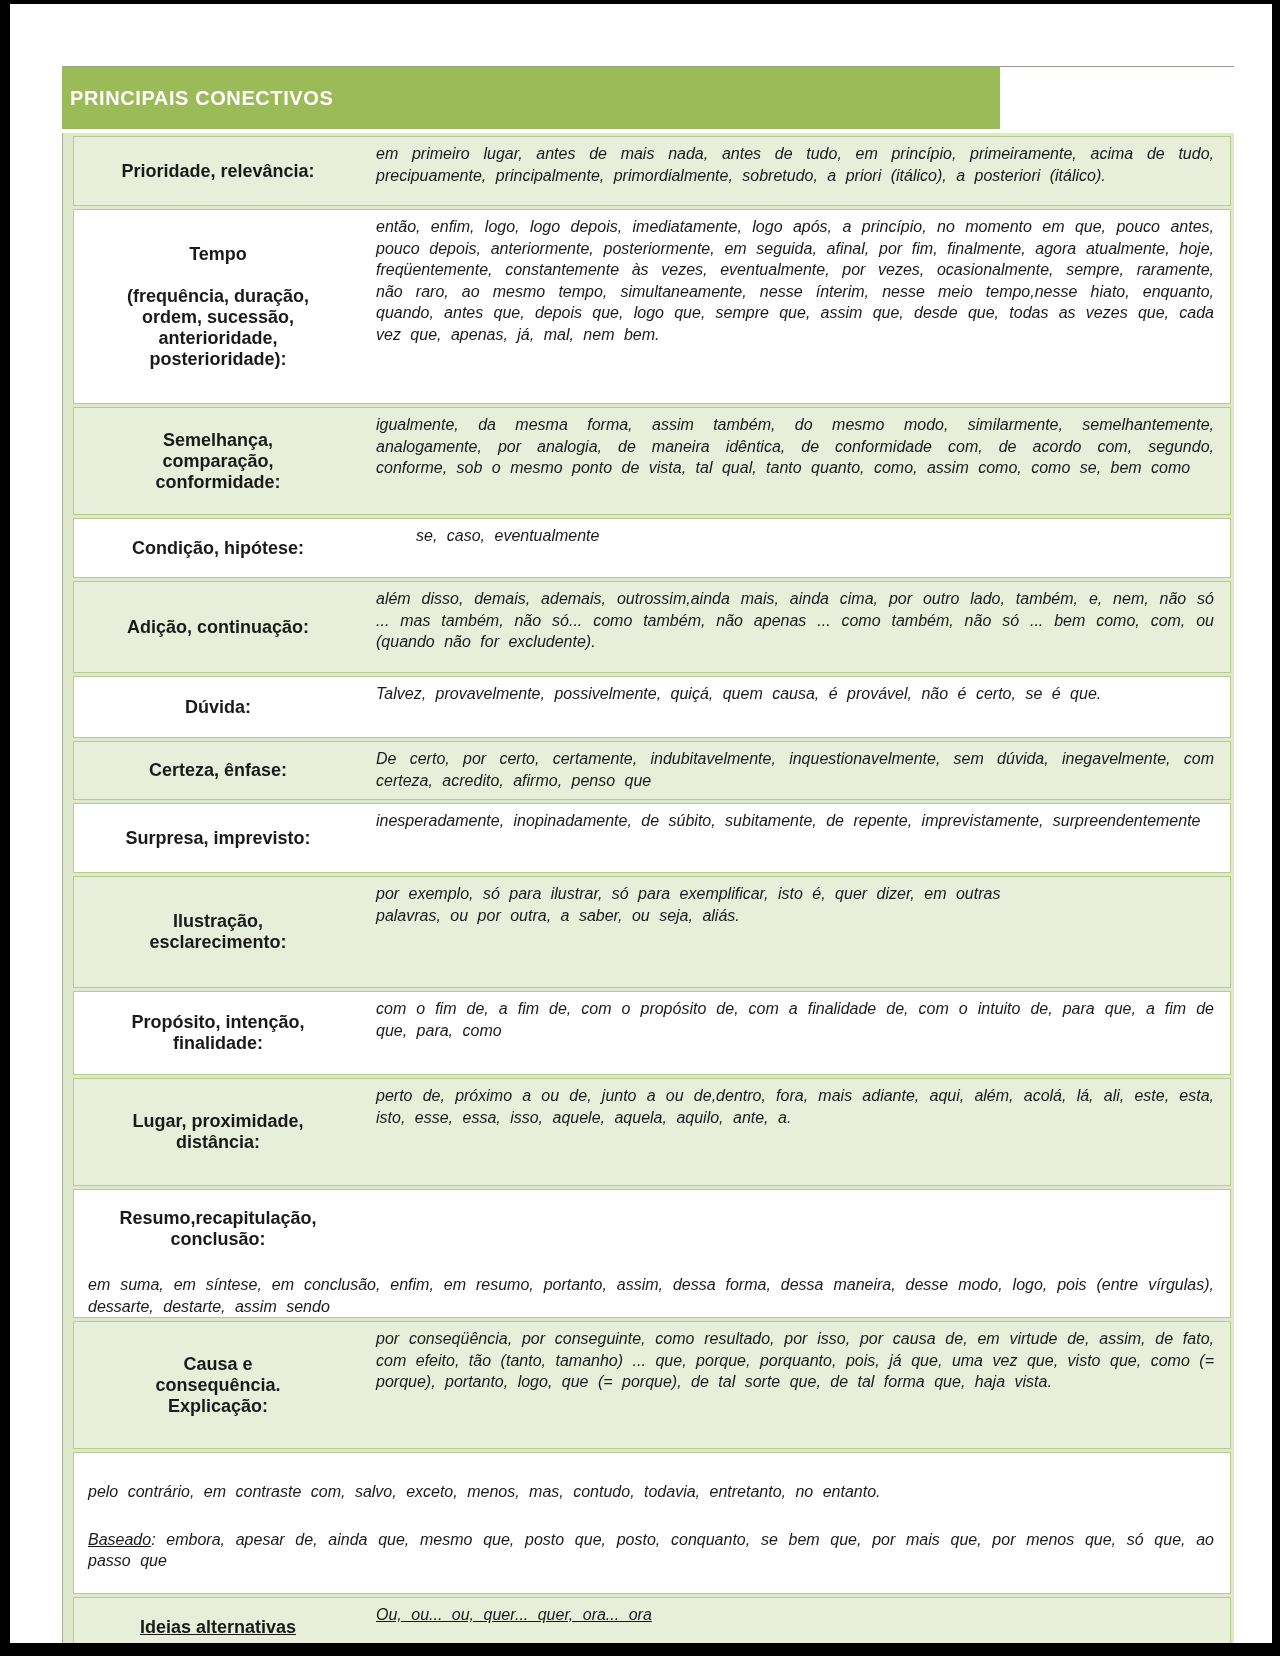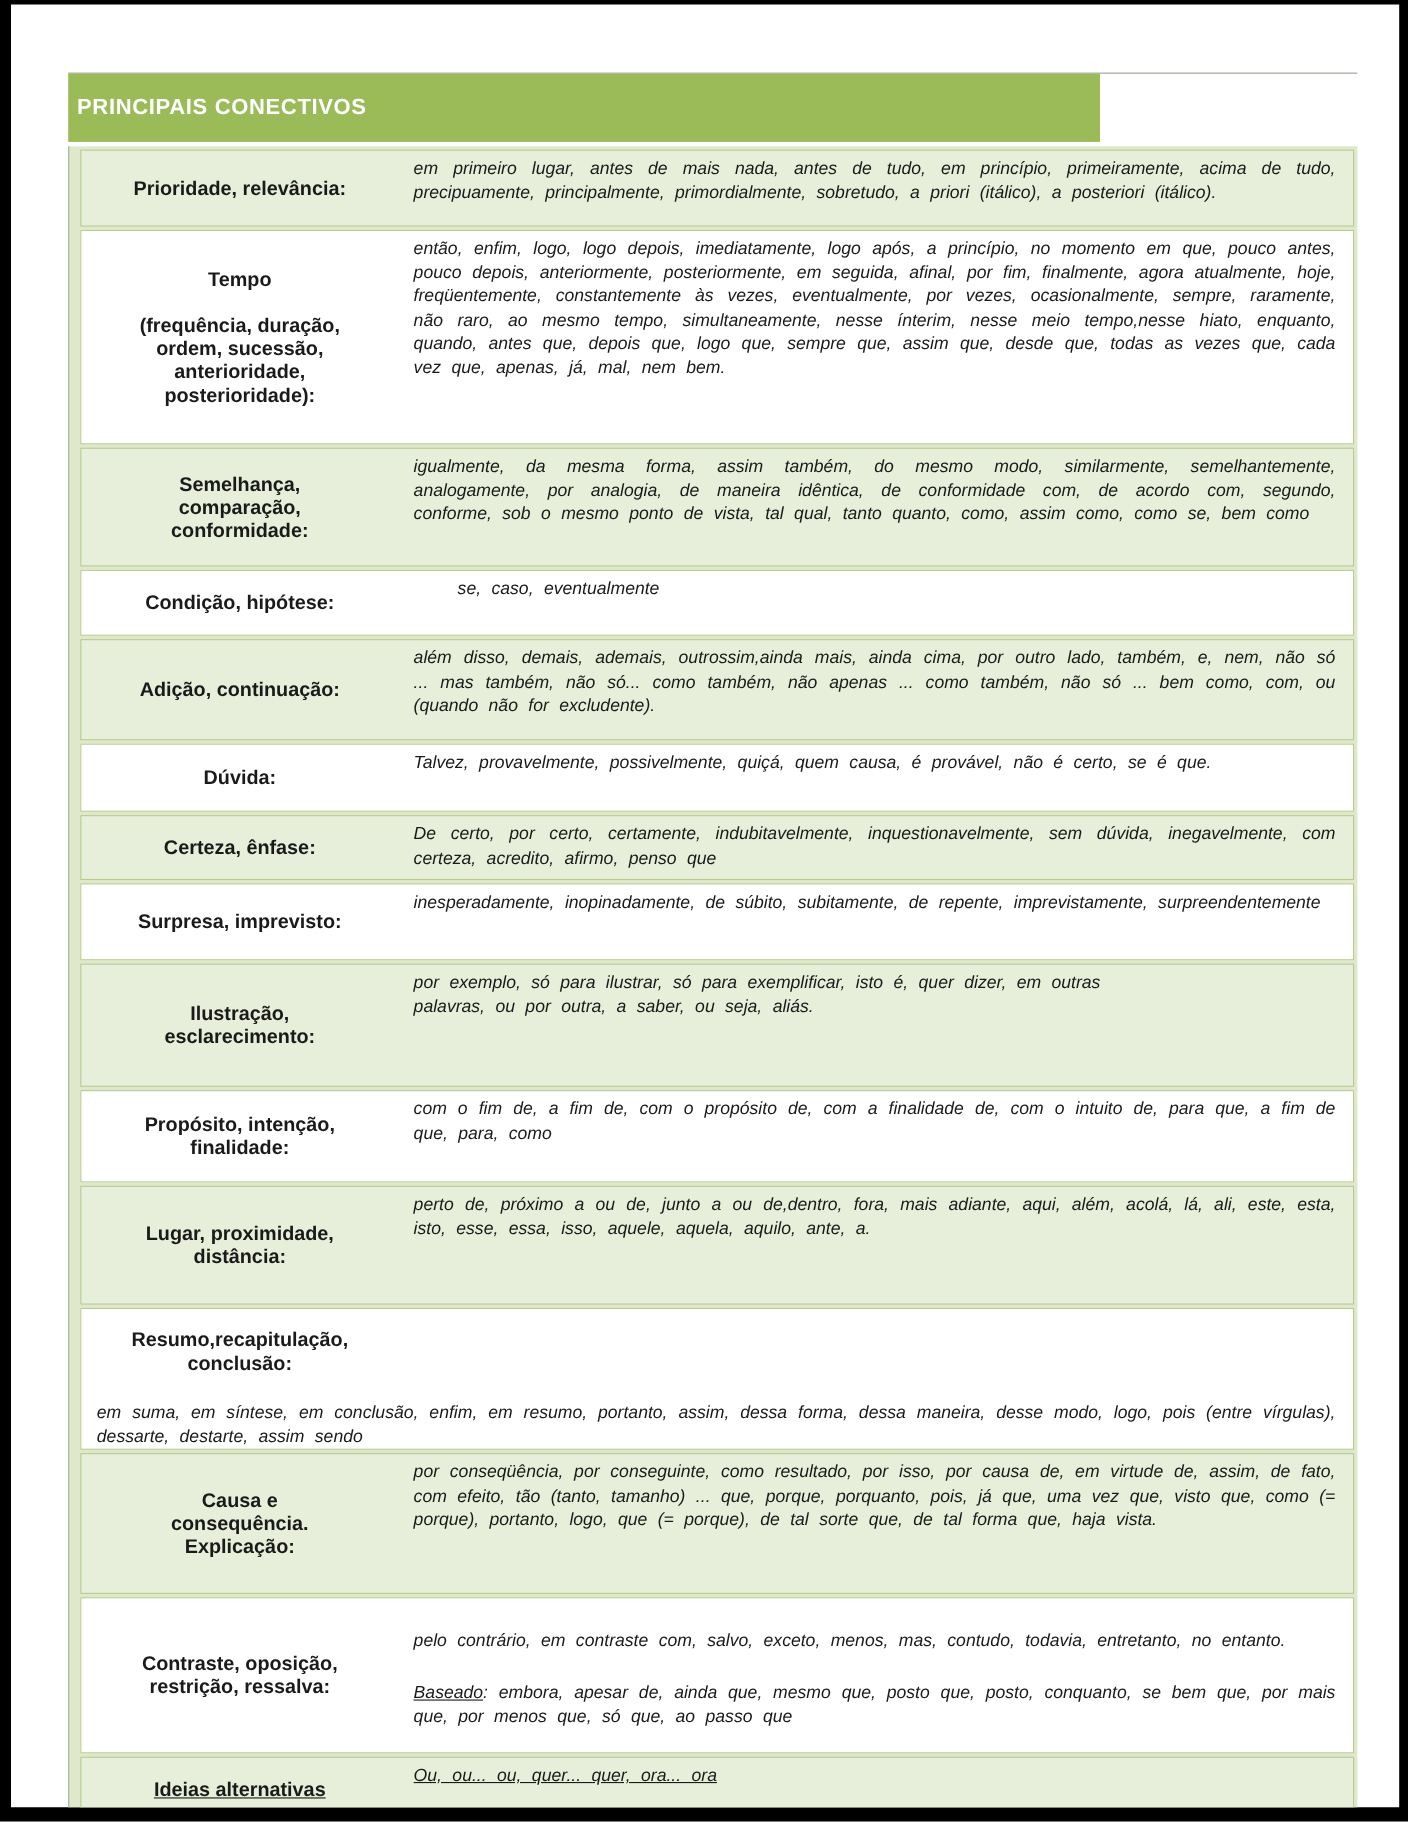--- a/index.html
+++ b/index.html
@@ -198,22 +198,20 @@
     </div>
 
     <div class="row green r12">
       <div class="cell label">Causa e
 consequência.
 Explicação:</div>
       <div class="cell content">por conseqüência, por conseguinte, como resultado, por isso, por causa de, em virtude de, assim, de fato, com efeito, tão (tanto, tamanho) ... que, porque, porquanto, pois, já que, uma vez que, visto que, como (= porque), portanto, logo, que (= porque), de tal sorte que, de tal forma que, haja vista.</div>
     </div>
 
     <div class="row white r13">
-      <div class="cell label">Contraste, oposição,
-restrição, ressalva:</div>
       <div class="cell content">
         <div>pelo contrário, em contraste com, salvo, exceto, menos, mas, contudo, todavia, entretanto, no entanto.</div>
         <div class="p2"><span class="underline">Baseado</span><span>: embora, apesar de, ainda que, mesmo que, posto que, posto, conquanto, se bem que, por mais que, por menos que, só que, ao passo que</span></div>
       </div>
     </div>
 
     <div class="row green r14">
       <div class="cell label">Ideias alternativas</div>
       <div class="cell content">Ou, ou... ou, quer... quer, ora... ora</div>
     </div>

